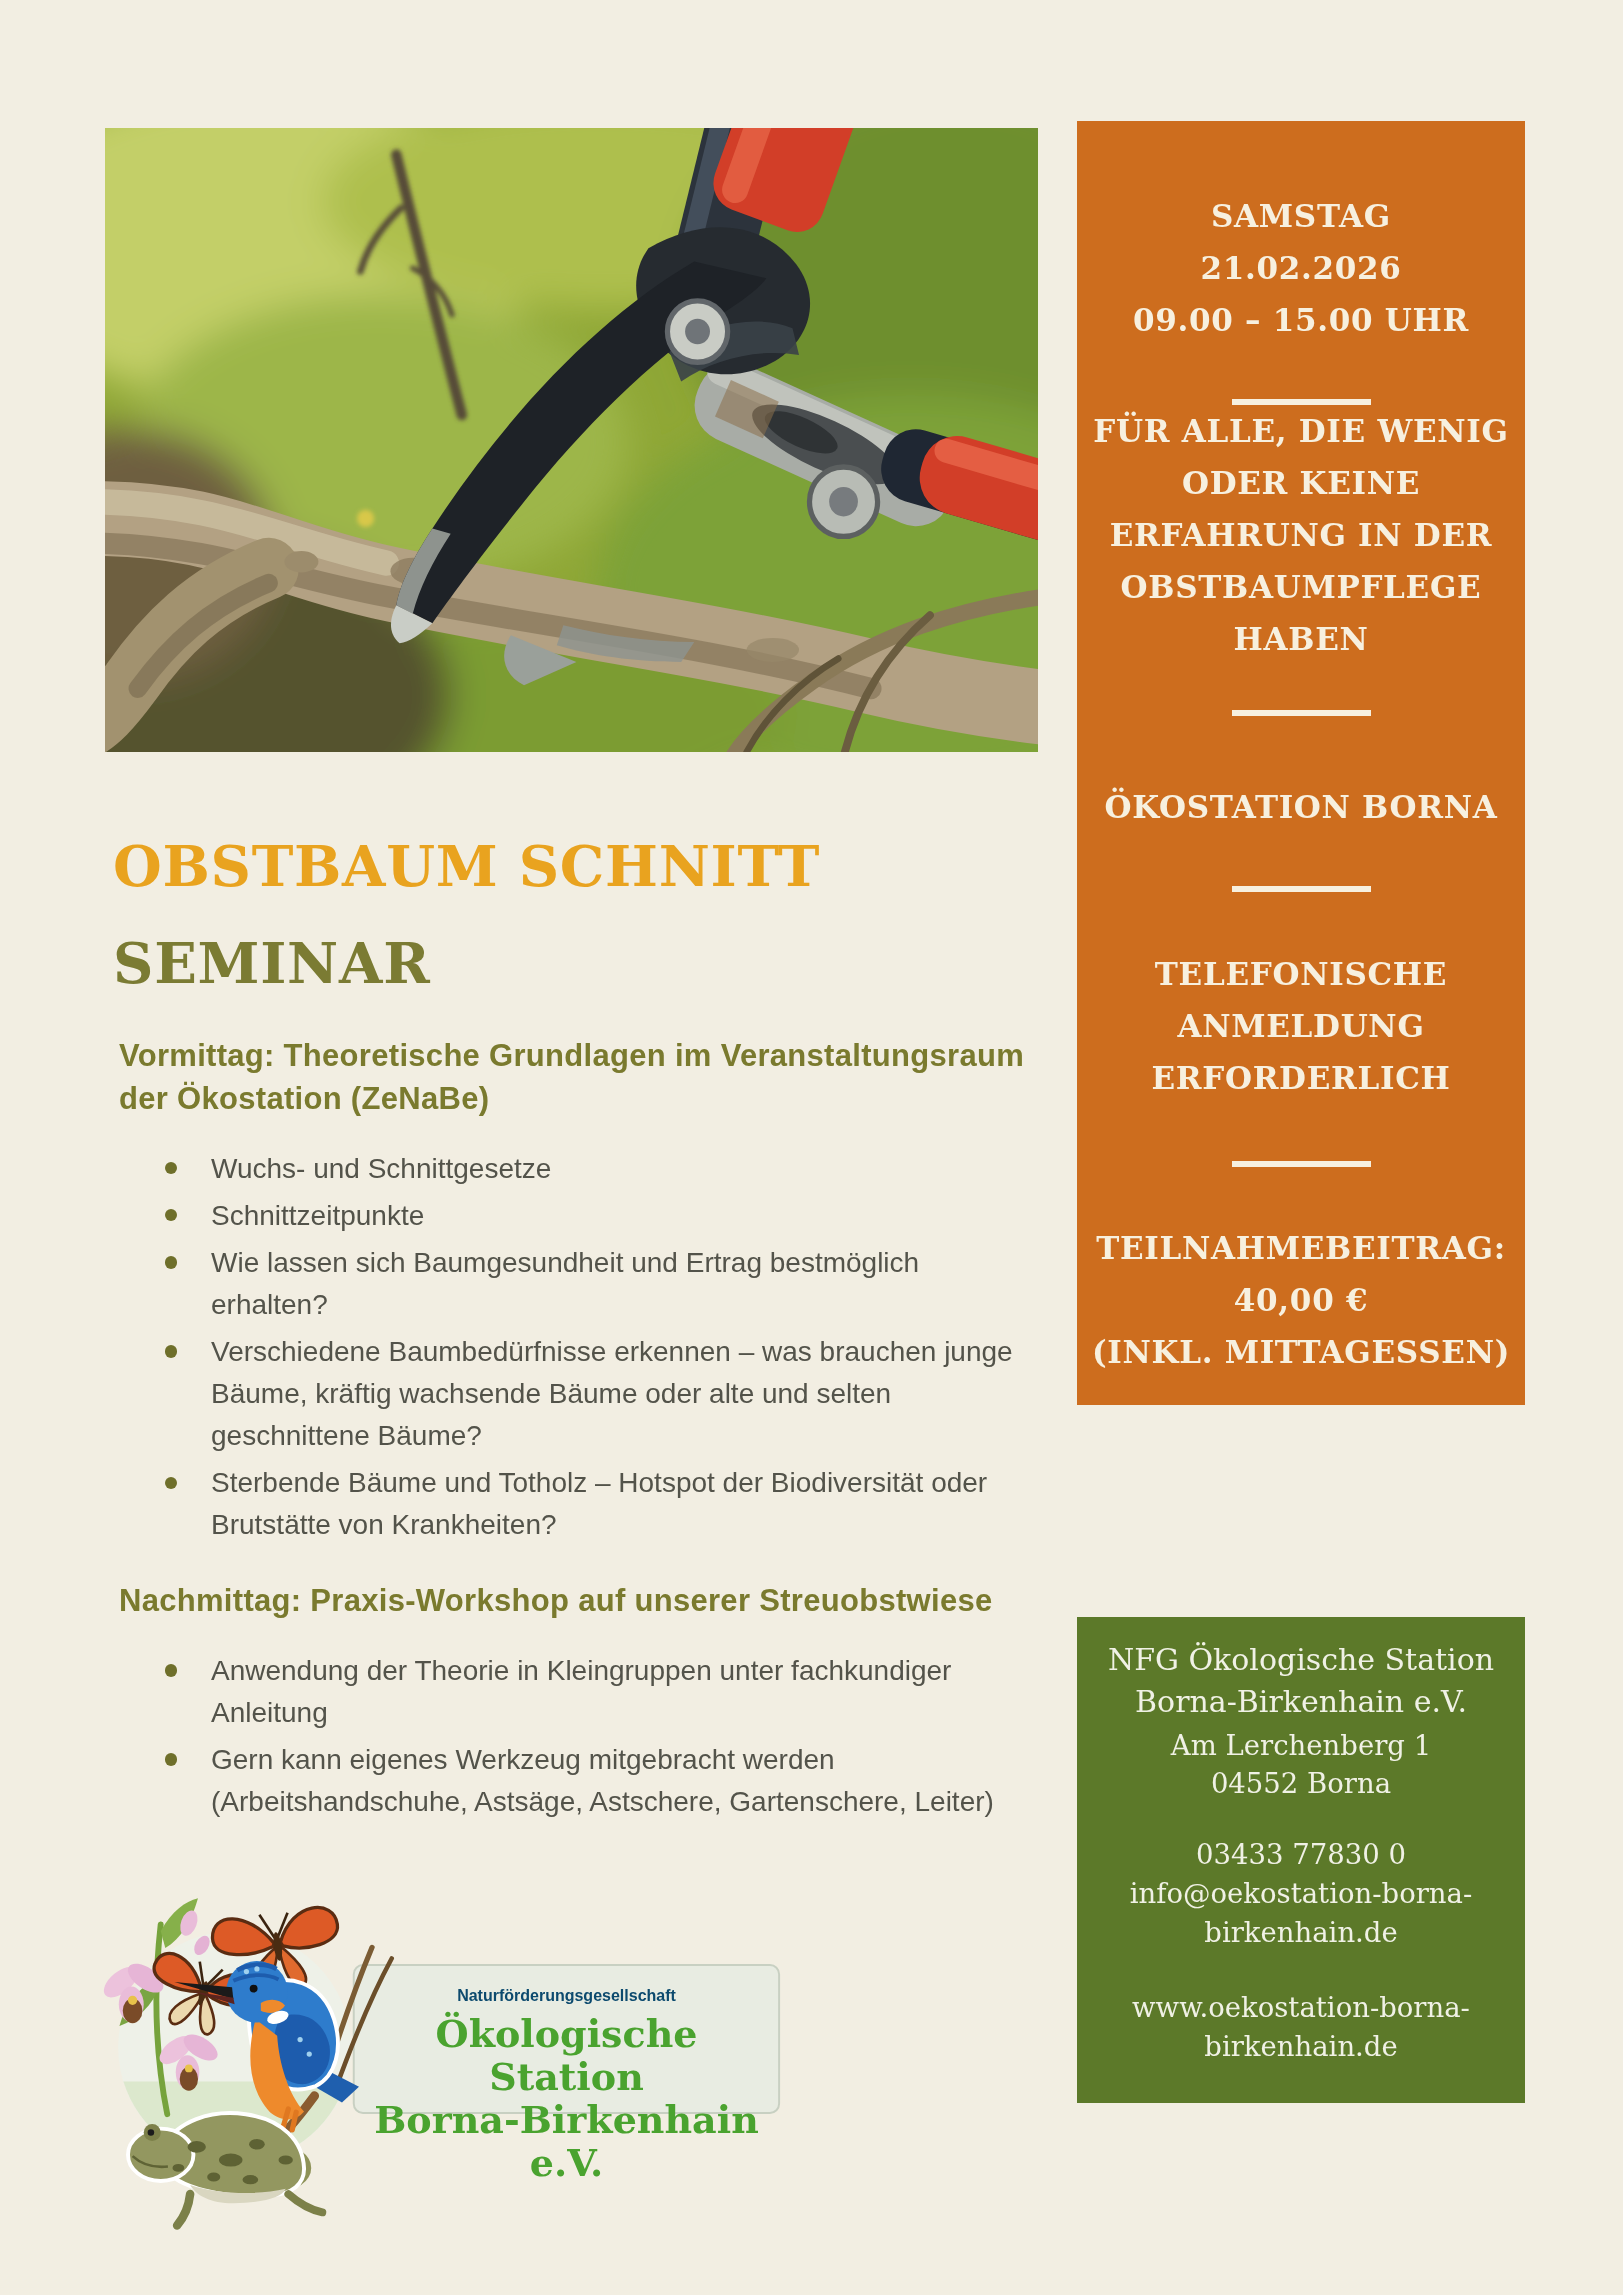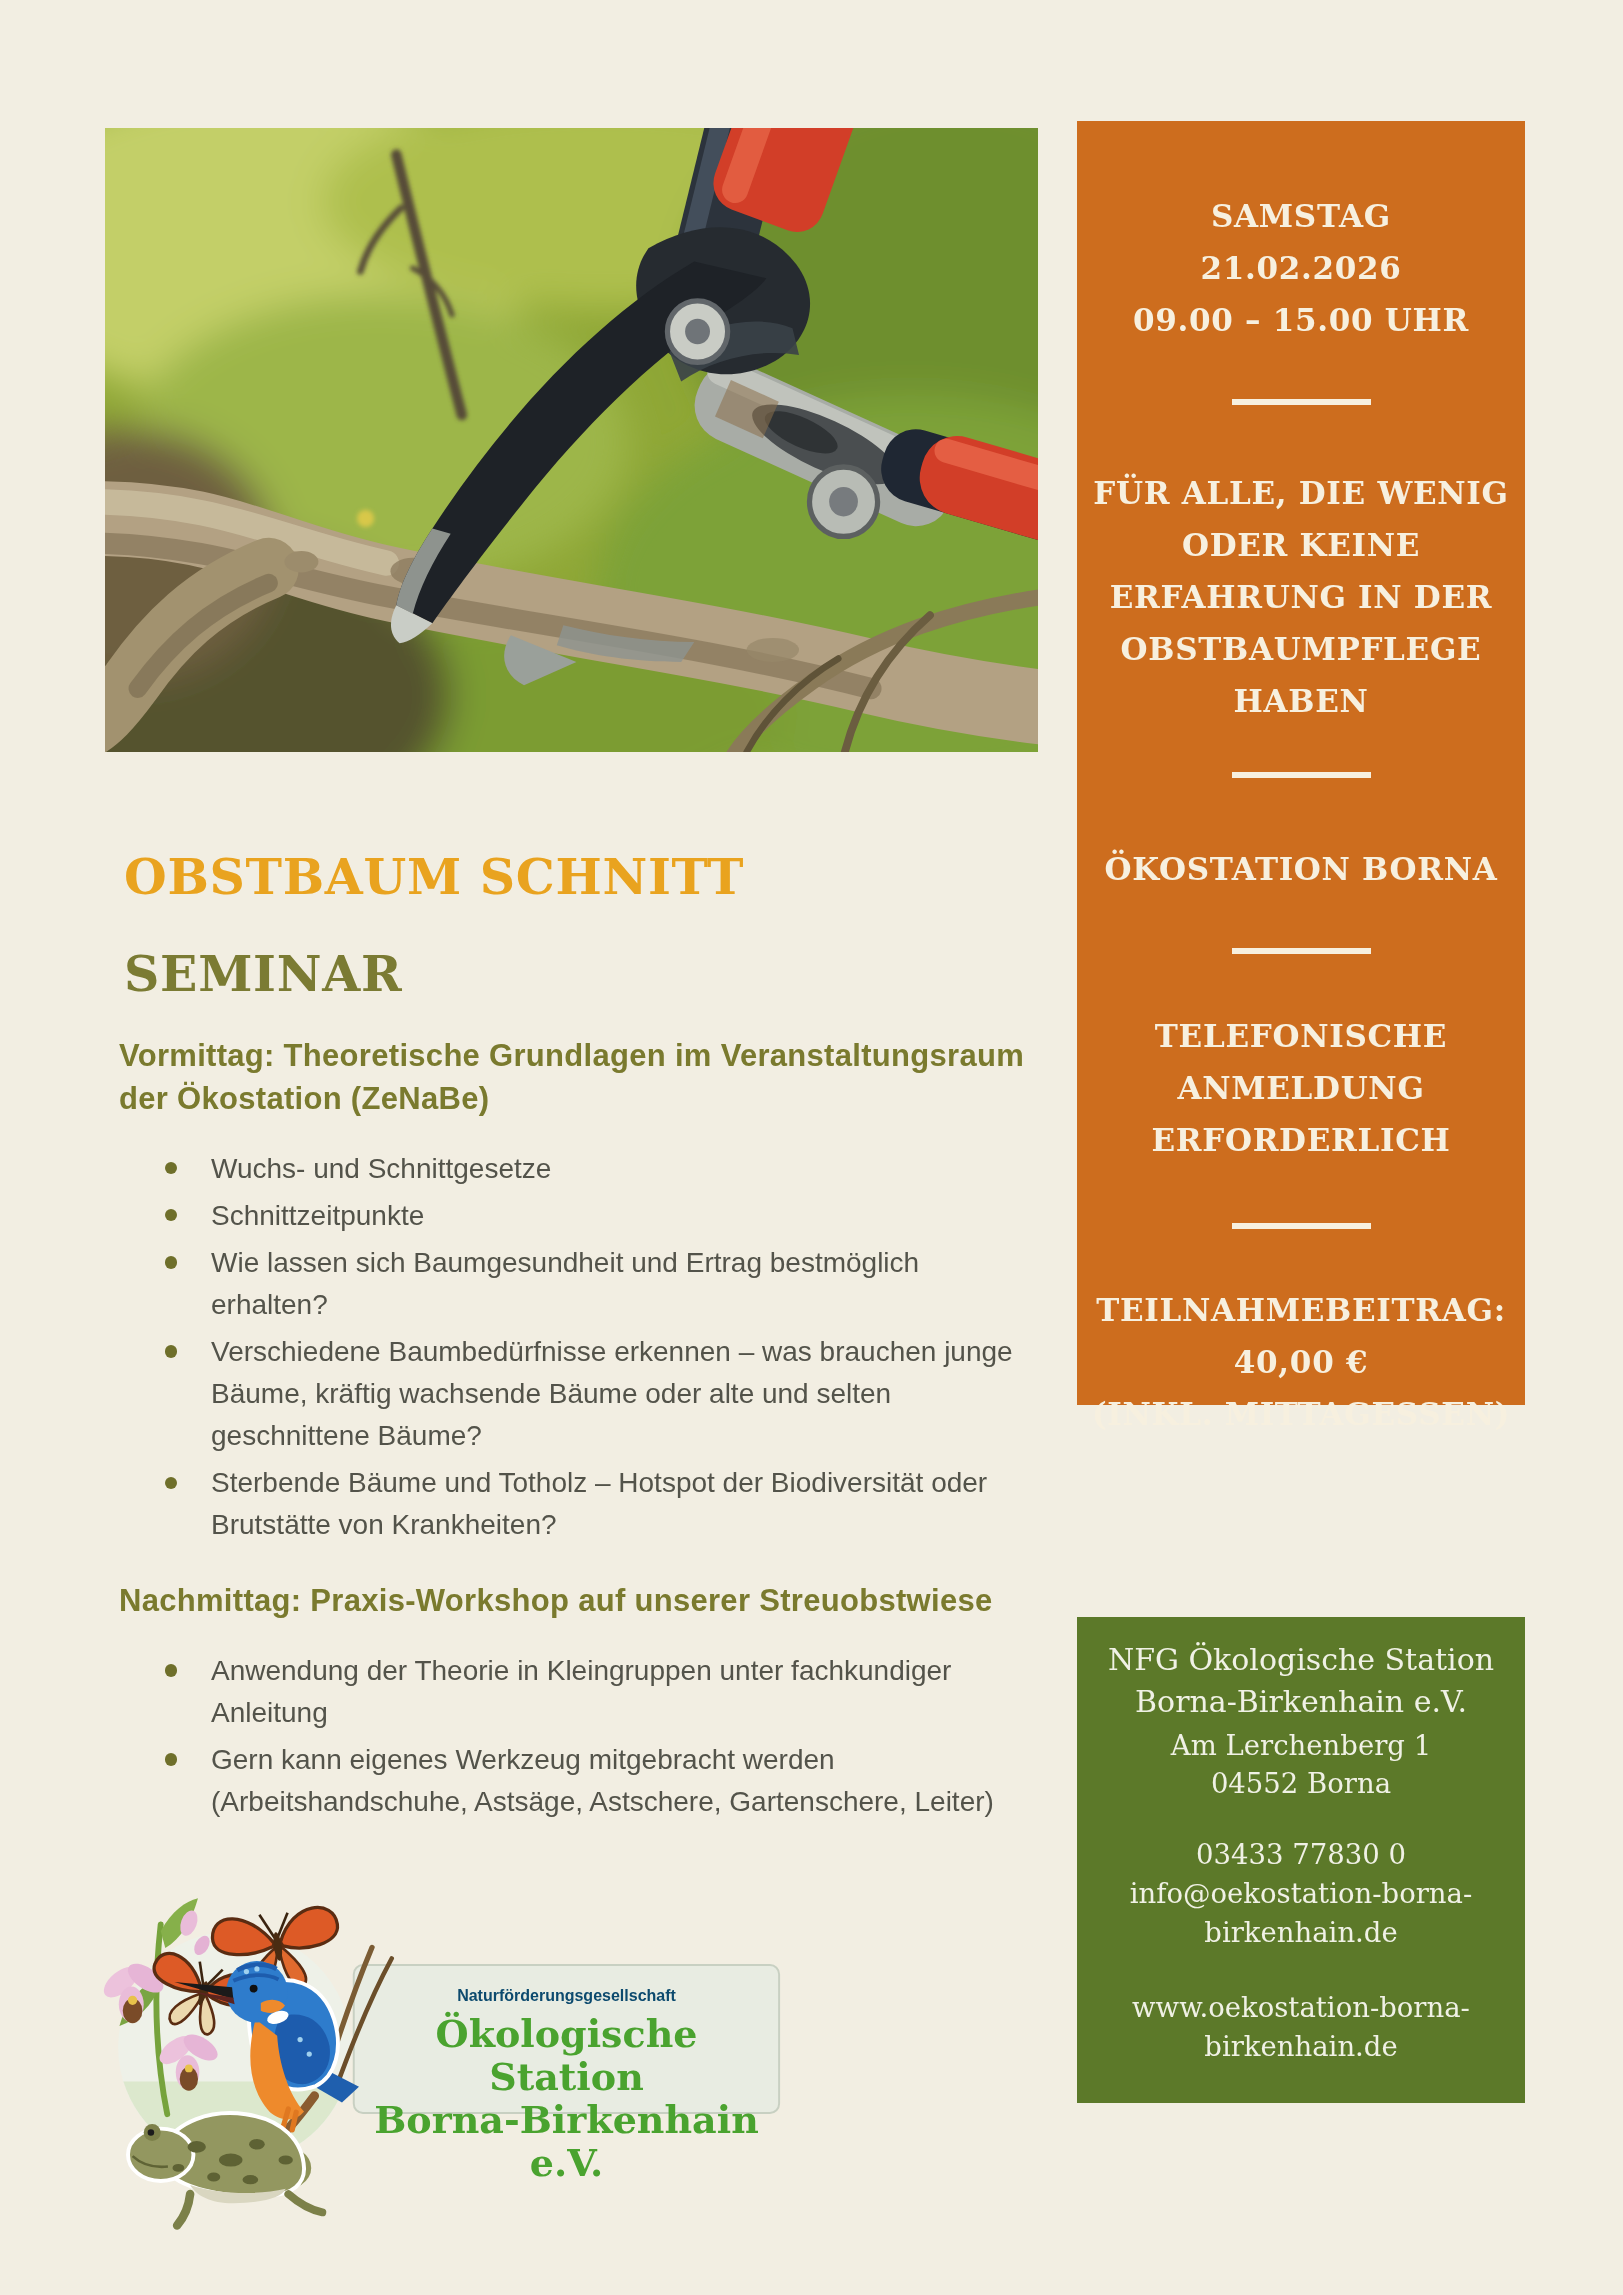--- a/index.html
+++ b/index.html
@@ -4,40 +4,40 @@
 <style>
   html,body{margin:0;padding:0;background:#e8e5da;}
   #page{
     position:relative;width:1623px;height:2295px;background:#f2eee2;
     font-family:"Liberation Sans",sans-serif;overflow:hidden;
   }
   
   .photo{position:absolute;left:105px;top:128px;width:933px;height:624px;}
   .photo svg{display:block;width:100%;height:100%;}
   
-  .title{position:absolute;left:108px;top:813px;margin:16px;
-    font-family:"DejaVu Serif",serif;font-weight:700;font-size:49px;line-height:97px;letter-spacing:0.7px;}
+  .title{position:absolute;left:108px;top:813px;margin:5px;
+    font-family:"DejaVu Serif",serif;font-weight:700;font-size:56px;line-height:97px;letter-spacing:0.7px;}
   .title .t1{display:block;color:#e9a31f;}
   .title .t2{display:block;color:#7b7b33;}
   
   .body{position:absolute;left:119px;top:1034px;width:952px;color:#53534a;font-size:28px;line-height:42px;}
   .body h2{margin:0;font-size:31px;line-height:43px;color:#7a7a2e;font-weight:700;white-space:nowrap;letter-spacing:0.3px;}
   .body h2.afternoon{margin-top:33px;}
   .body ul{list-style:none;margin:27.5px 0 0 0;padding:0 0 0 92px;}
   .body li{position:relative;margin:0 0 5.2px 0;white-space:nowrap;}
   .body li::before{content:"";position:absolute;left:-46px;top:14.4px;width:12.4px;height:12.4px;border-radius:50%;background:#6f6f2a;}
   
   .sidebar{position:absolute;left:1077px;top:121px;width:448px;height:1284px;background:#cd6d1e;
     color:#f7f0df;font-family:"DejaVu Serif",serif;font-weight:700;text-align:center;
     font-size:31px;line-height:52px;letter-spacing:0.7px;}
   .sidebar .sec{white-space:nowrap;}
   .sidebar .s1{padding-top:69px;}
   .sidebar .rule{width:139px;height:5.9px;background:#f7f0df;margin-left:auto;margin-right:auto;}
   .sidebar .r1{margin-top:53px;}
-  .sidebar .s2{margin-top:62px;}
+  .sidebar .s2{}
   .sidebar .r2{margin-top:45px;}
   .sidebar .s3{margin-top:65px;}
   .sidebar .r3{margin-top:53px;}
   .sidebar .s4{margin-top:56px;text-align:center;}
   .sidebar .r4{margin-top:57px;}
   .sidebar .s5{margin-top:55px;}
   
   .contact{position:absolute;left:1077px;top:1617px;width:448px;height:486px;background:#5c7929;
     color:#f0f1e5;font-family:"DejaVu Serif",serif;text-align:center;}
   .contact .org{padding-top:22px;font-size:30px;line-height:42px;}

